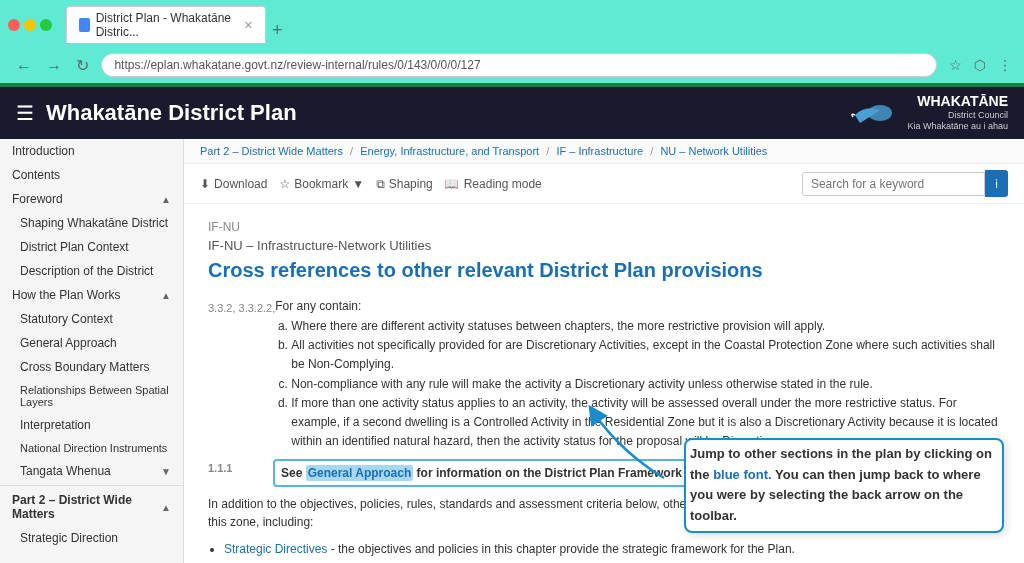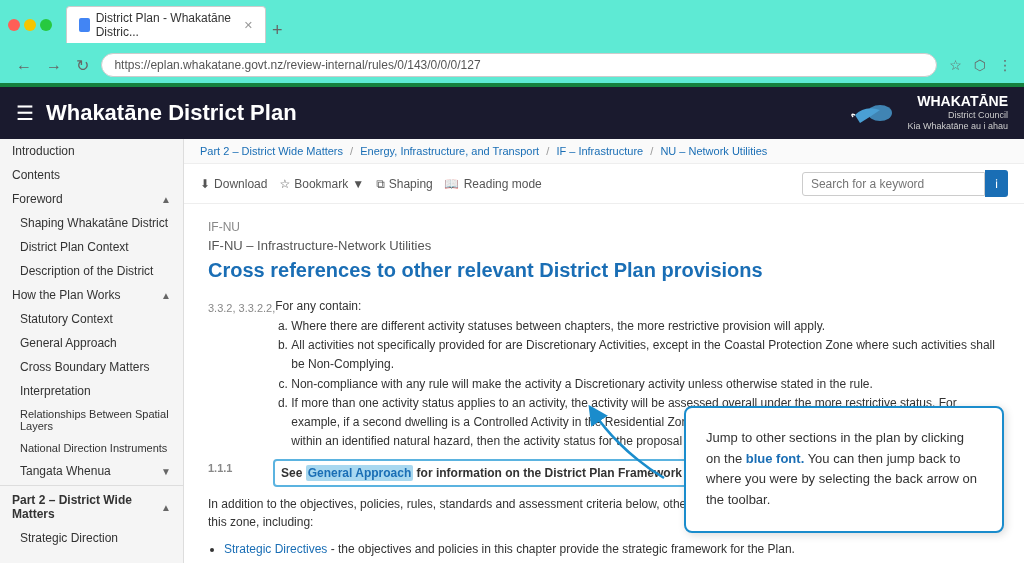--- a/index.html
+++ b/index.html
@@ -65,21 +65,21 @@
 
     
     .doc-content { padding: 16px 24px; flex: 1; overflow-y: auto; position: relative; }
     .doc-section-label { font-size: 12px; color: #888; margin-bottom: 4px; }
     .doc-main-title { font-size: 20px; font-weight: bold; color: #1a6eb5; margin-bottom: 16px; line-height: 1.3; }
     .link { color: #1a6eb5; text-decoration: none; cursor: pointer; }
     .highlighted-link { background: #a8d8f0; border-radius: 2px; padding: 1px 2px; }
     .clearfix::after { content: ''; display: table; clear: both; }
 
     
-    .tooltip-popup { position: absolute; right: 20px; bottom: 30px; width: 320px; background: white; border: 2px solid #1a8ccc; border-radius: 8px; padding: 20px; font-size: 13px; line-height: 1.6; color: #333; box-shadow: 2px 2px 8px rgba(0,0,0,0.15); z-index: 10; }
+    .tooltip-popup { position: absolute; right: 20px; bottom: 30px; width: 320px; background: white; border: 2px solid #1a8ccc; border-radius: 8px; padding: 4px; font-size: 13px; line-height: 1.6; color: #333; box-shadow: 2px 2px 8px rgba(0,0,0,0.15); z-index: 10; font-weight: bold; }
     .tooltip-popup strong { color: #1a6eb5; }
 
     .section-ref { display: flex; gap: 0; margin-bottom: 8px; }
     .section-ref-num { font-size: 11px; color: #888; min-width: 65px; padding-top: 3px; }
 
     
     .sidebar::-webkit-scrollbar { width: 4px; }
     .sidebar::-webkit-scrollbar-track { background: #f1f1f1; }
     .sidebar::-webkit-scrollbar-thumb { background: #ccc; border-radius: 2px; }
   </style>
@@ -148,22 +148,22 @@
       <div class="sidebar-item sub">Shaping Whakatāne District</div>
       <div class="sidebar-item sub">District Plan Context</div>
       <div class="sidebar-item sub">Description of the District</div>
       <div class="sidebar-item" style="display:flex;justify-content:space-between;align-items:center;">
         <span>How the Plan Works</span>
           <span class="chevron">▲</span>
       </div>
       <div class="sidebar-item sub">Statutory Context</div>
       <div class="sidebar-item sub">General Approach</div>
       <div class="sidebar-item sub">Cross Boundary Matters</div>
+      <div class="sidebar-item sub" style="font-size:11px;">Relationships Between Spatial Layers</div>
       <div class="sidebar-item sub">Interpretation</div>
-      <div class="sidebar-item sub" style="font-size:11px;">Relationships Between Spatial Layers</div>
       <div class="sidebar-item sub" style="font-size:11px;">National Direction Instruments</div>
       <div class="sidebar-item sub" style="display:flex;justify-content:space-between;align-items:center;">
         <span>Tangata Whenua</span>
           <span class="chevron">▼</span>
       </div>
       <hr class="sidebar-divider">
       <div class="sidebar-item" style="font-weight:bold;display:flex;justify-content:space-between;align-items:center;">
         <span>Part 2 – District Wide Matters</span>
           <span class="chevron">▲</span>
       </div>

